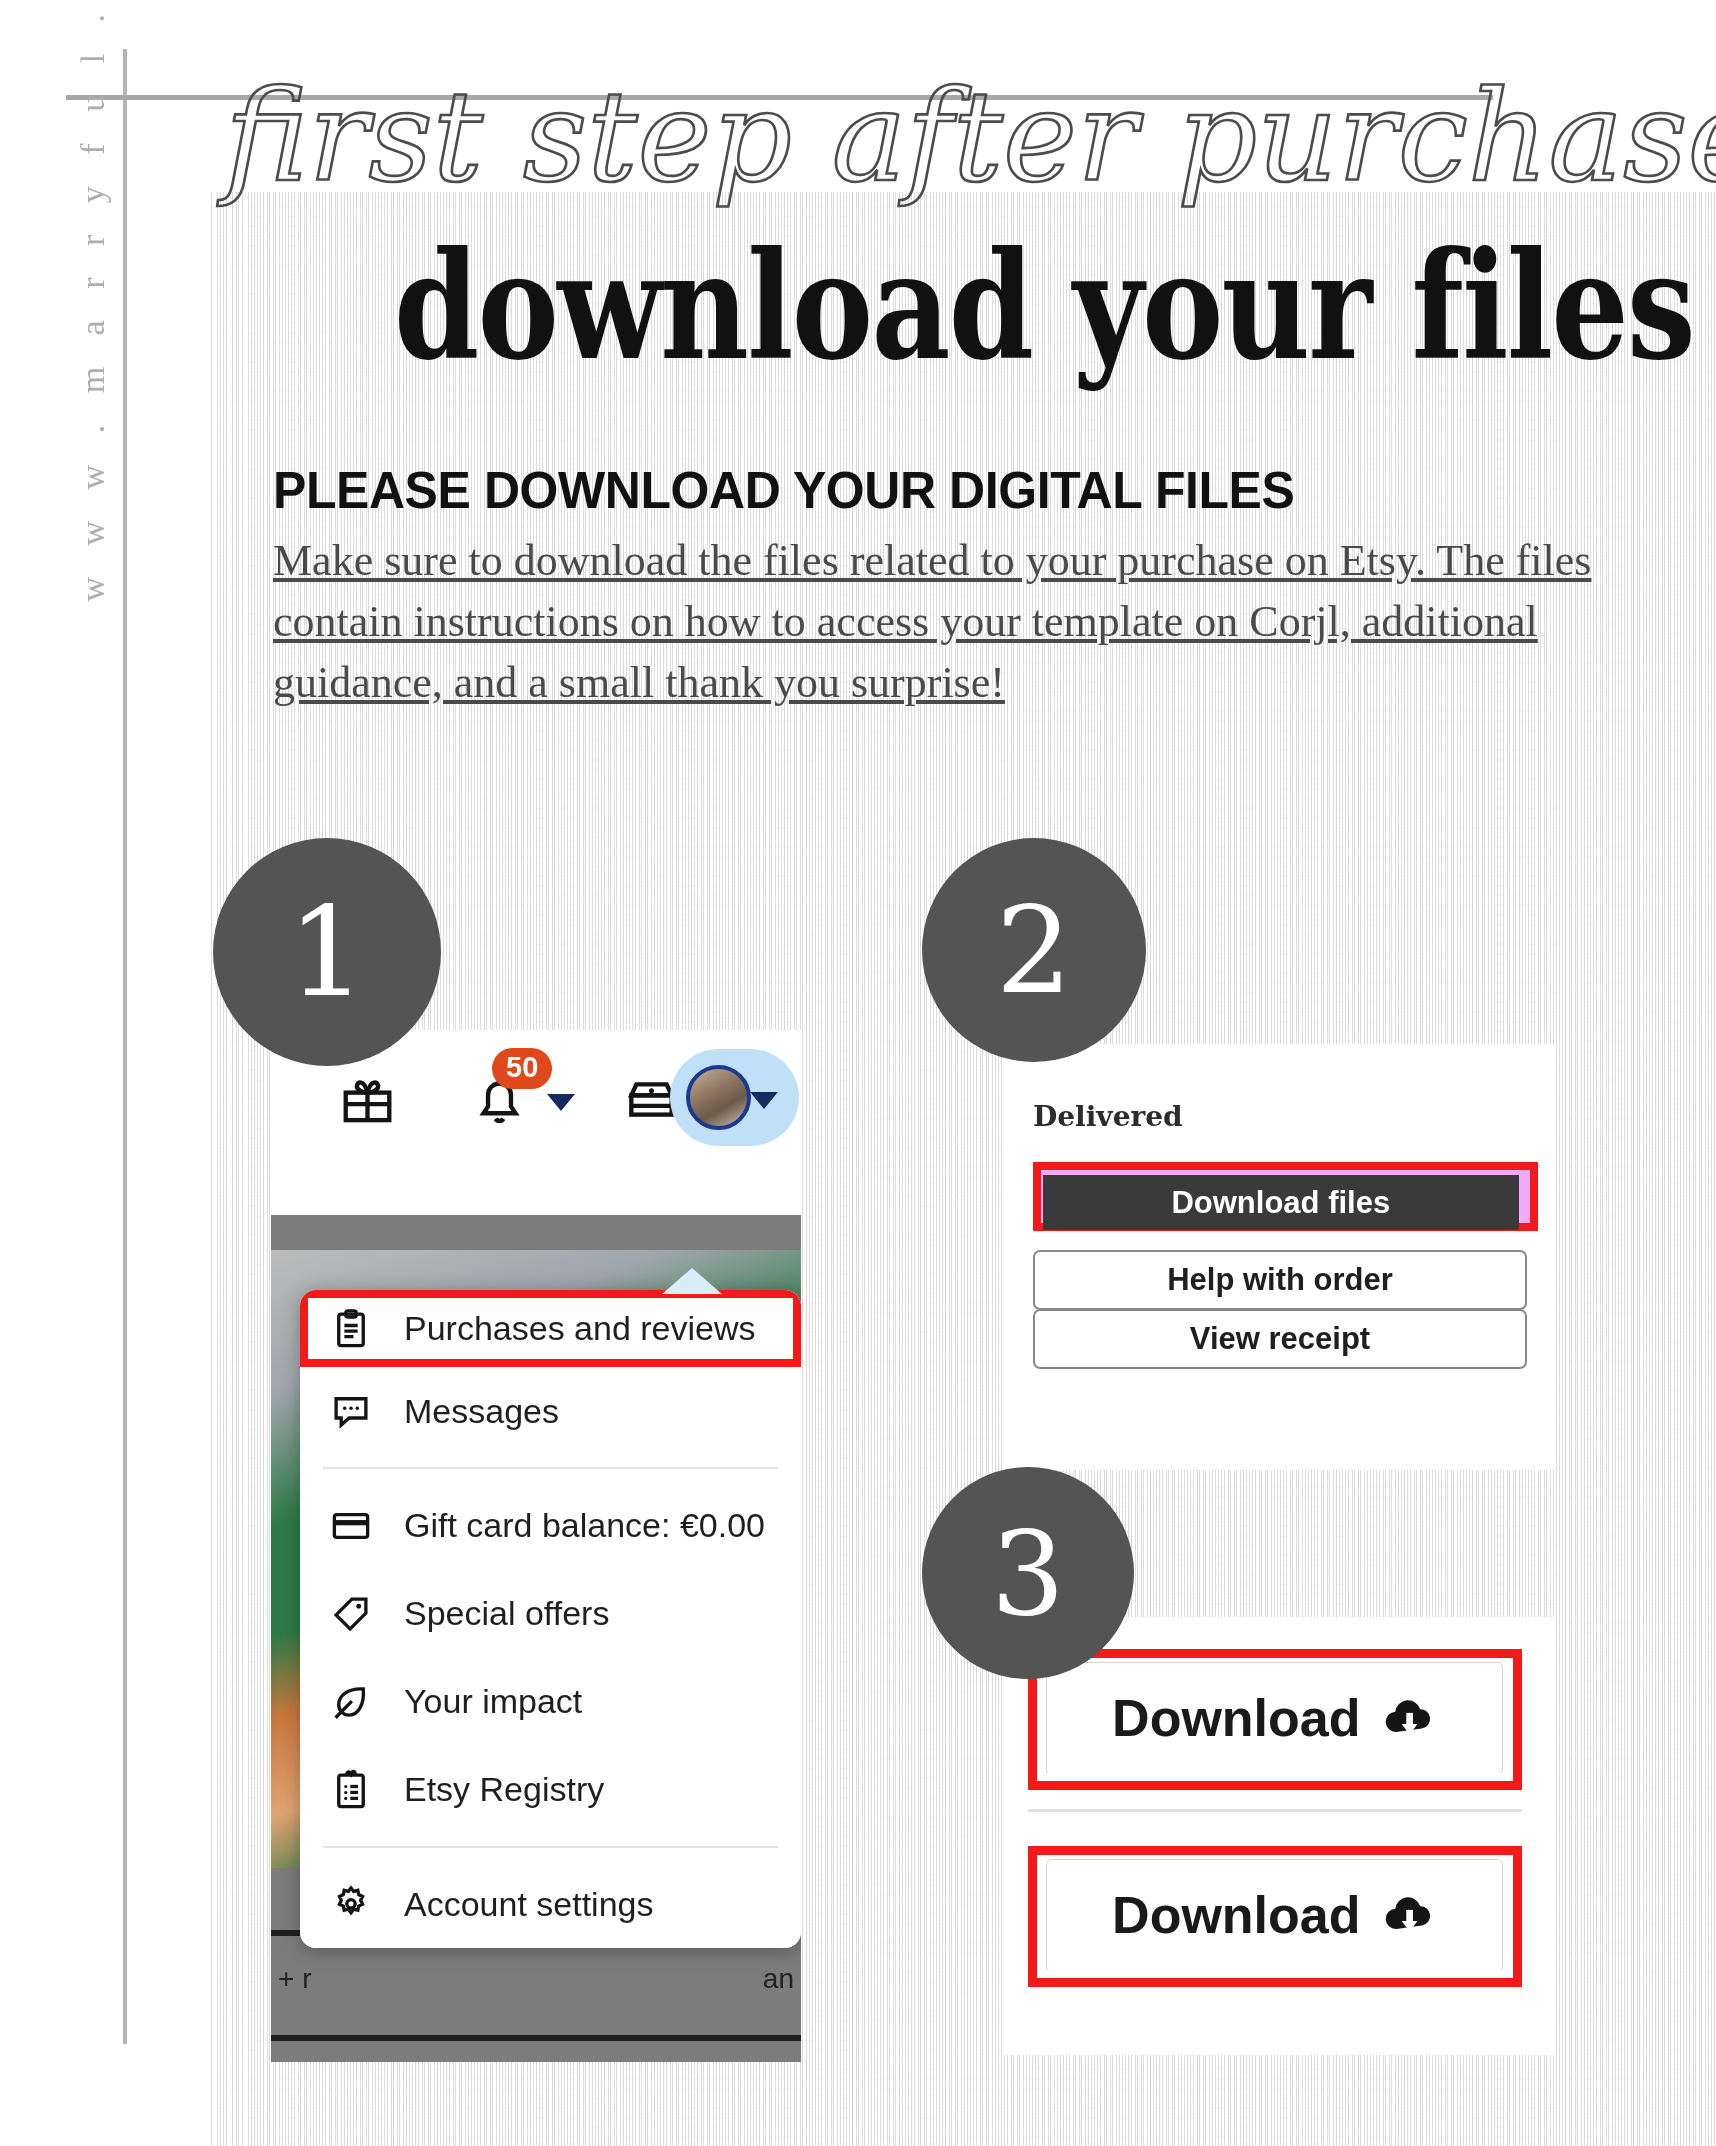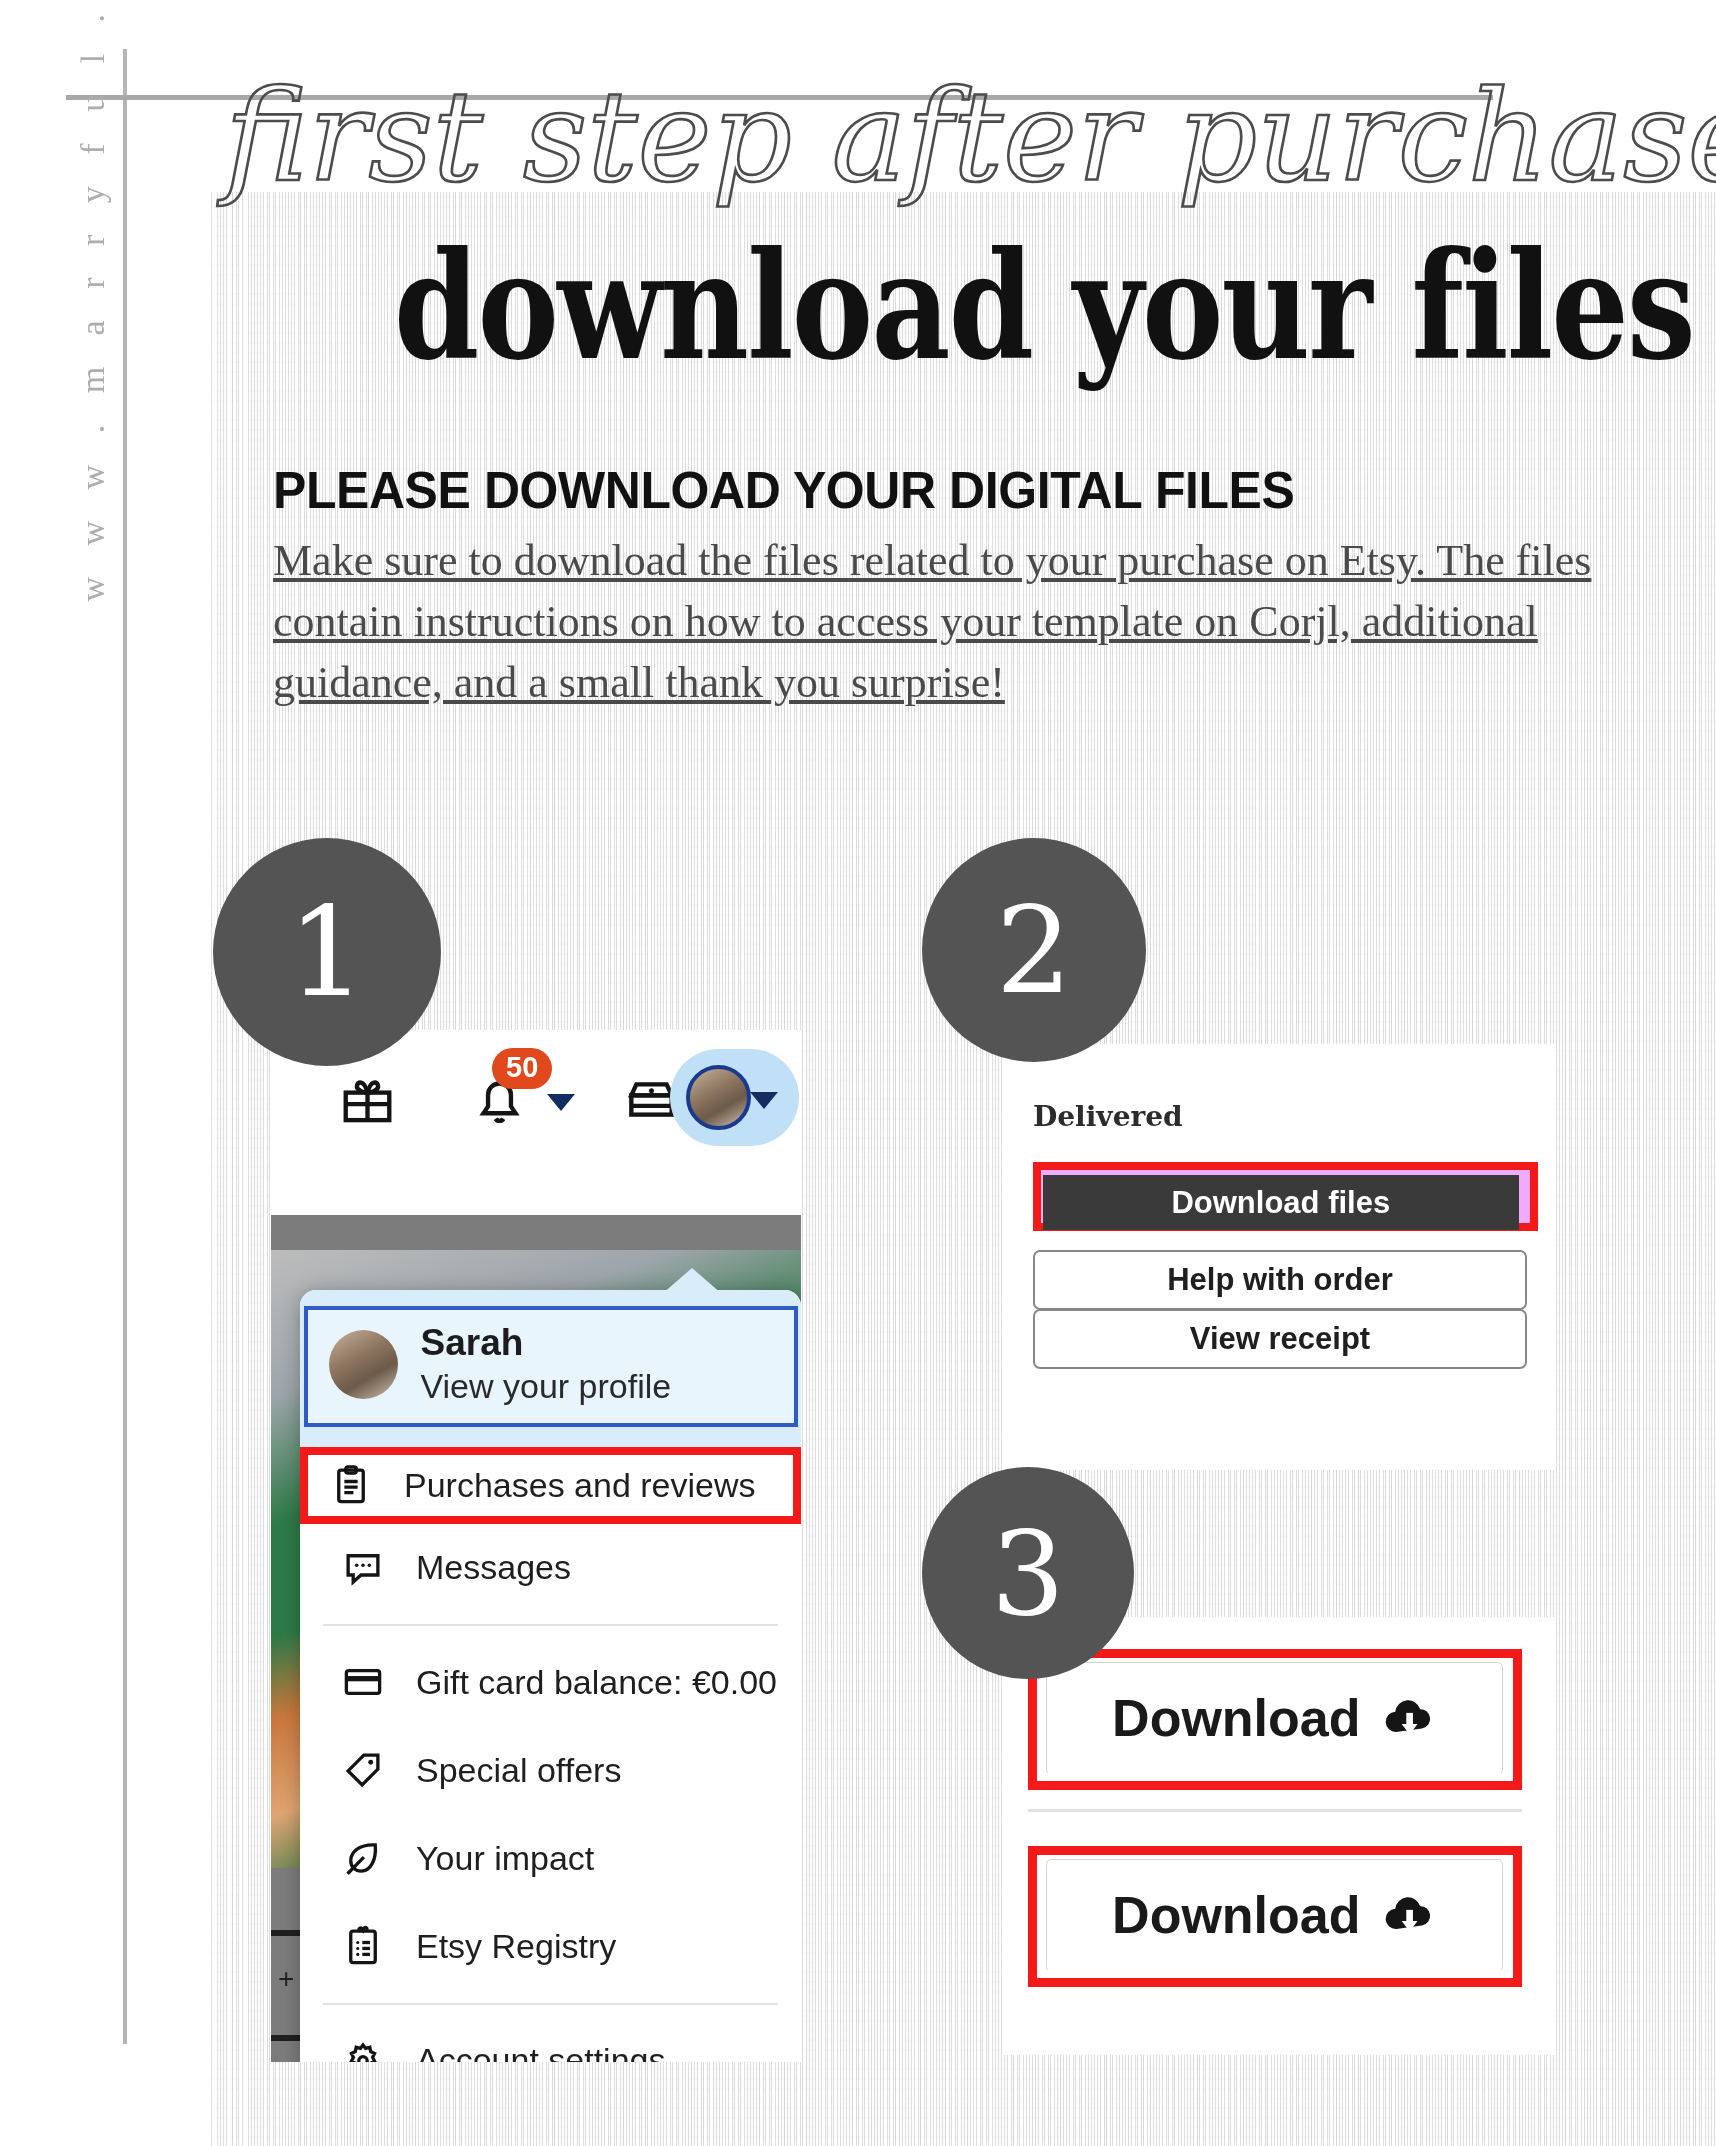--- a/index.html
+++ b/index.html
@@ -237,21 +237,21 @@
     background:linear-gradient(150deg,#c9b49c 0%,#8d7560 40%,#6d5a49 65%,#cfc3b4 100%);
     flex:0 0 auto;
   }
   #profile-text{ margin-left:23px; }
   #profile-name{ font-size:37px; font-weight:bold; color:#1c1c1c; line-height:1.15; }
   #profile-sub{ font-size:34px; color:#2a2a2a; line-height:1.25; }
 
   .menu-item{
     display:flex; align-items:center;
     height:88px;
-    padding-left:40px;
+    padding-left:28px;
     background:#ffffff;
   }
   .menu-item .mi-icon{
     width:46px; height:46px; flex:0 0 auto;
     display:flex; align-items:center; justify-content:center;
   }
   .menu-item .mi-label{
     margin-left:30px;
     font-size:34px;
     color:#1f1f1f;
@@ -417,29 +417,20 @@
 
     <span id="avatar-pill"></span>
     <span id="avatar-img"></span>
     <span class="caret" id="avatar-caret"></span>
   </div>
 
   <div id="dropdown-tail"></div>
 
   <div id="etsy-dropdown">
 
-    <div id="profile-block">
-      <div id="profile-inner">
-        <div id="profile-avatar"></div>
-        <div id="profile-text">
-          <div id="profile-name">Sarah</div>
-          <div id="profile-sub">View your profile</div>
-        </div>
-      </div>
-    </div>
 
     <div class="menu-item" id="item-purchases">
       <span class="mi-icon">
         <svg viewBox="0 0 24 24" width="42" height="42" fill="none" stroke="#141414" stroke-width="1.9">
           <rect x="5" y="3.5" width="14" height="18" rx="1.4"></rect>
           <rect x="9" y="1.6" width="6" height="3.6" rx="1.2"></rect>
           <line x1="8.2" y1="10" x2="15.8" y2="10"></line>
           <line x1="8.2" y1="13.2" x2="15.8" y2="13.2"></line>
           <line x1="8.2" y1="16.4" x2="13.4" y2="16.4"></line>
         </svg>

